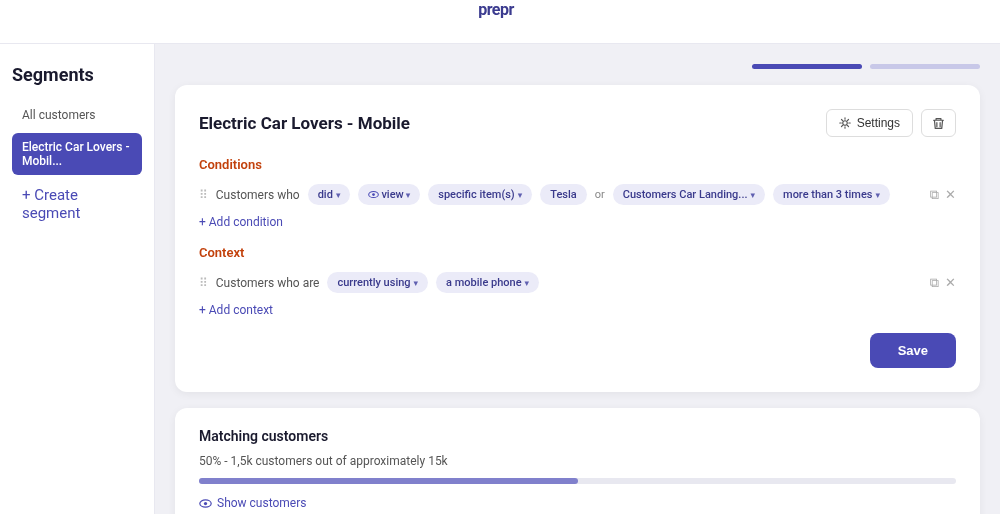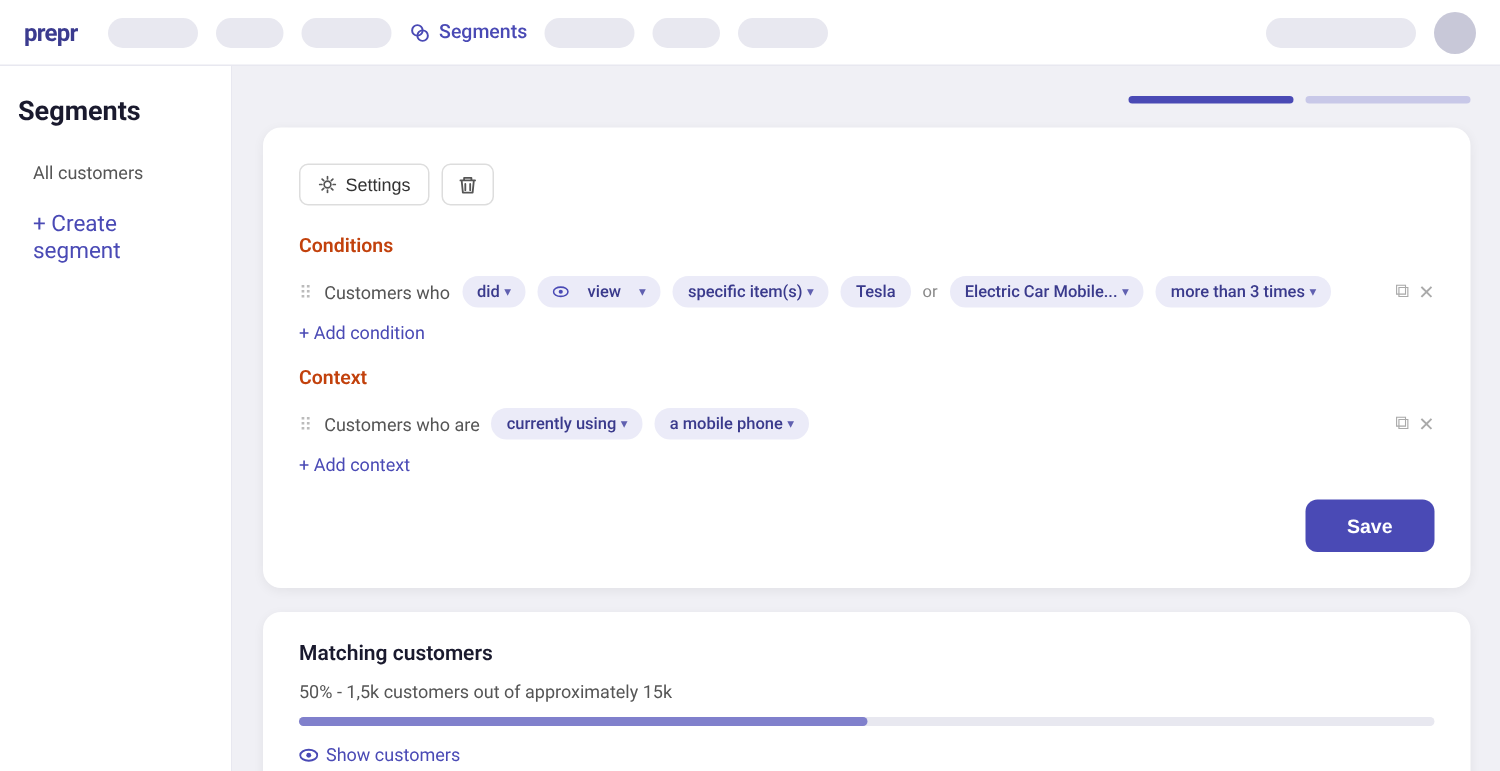--- a/index.html
+++ b/index.html
@@ -13,20 +13,21 @@
 
     
     .topnav {
       display: flex;
       align-items: center;
       background: #fff;
       height: 44px;
       padding: 0 16px;
       gap: 12px;
       border-bottom: 1px solid #e8e8f0;
+      flex-direction: column;
     }
     .logo {
       font-weight: 700;
       font-size: 16px;
       color: #3b3b8f;
       letter-spacing: -0.5px;
       margin-right: 8px;
     }
     .nav-pill {
       background: #e8e8f0;
@@ -207,21 +208,21 @@
       font-size: 11px;
       font-weight: 500;
       cursor: pointer;
       white-space: nowrap;
     }
     .chip .chevron {
       font-size: 9px;
       color: #6060b0;
     }
     .chip.with-icon {
-      gap: 12px;
+      gap: 2px;
     }
     .or-text {
       font-size: 11px;
       color: #888;
     }
     .row-actions {
       margin-left: auto;
       display: flex;
       gap: 6px;
       align-items: center;
@@ -323,35 +324,39 @@
   <div class="nav-avatar"></div>
 </nav>
 
 <div class="main-layout">
 
   <aside class="sidebar">
     <div class="sidebar-title">Segments</div>
     <div class="sidebar-item">
       <span>All customers</span>
     </div>
+    <div class="sidebar-item active">
+      <span>Electric Car Lovers - Mobil...</span>
+    </div>
     <div class="sidebar-create">
       <span>+ Create segment</span>
     </div>
   </aside>
 
   <main class="content">
 
     <div class="progress-row">
       <div class="progress-bar-item pb-active"></div>
       <div class="progress-bar-item pb-inactive"></div>
     </div>
 
     <div class="card">
 
       <div class="card-header">
+        <span class="card-title">Electric Car Lovers - Mobile</span>
         <div class="card-actions">
           <button class="btn-settings">
             <svg width="12" height="12" viewBox="0 0 16 16" fill="none">
               <circle cx="8" cy="8" r="3" stroke="#555" stroke-width="1.5"></circle>
               <path d="M8 1v2M8 13v2M1 8h2M13 8h2M3.22 3.22l1.42 1.42M11.36 11.36l1.42 1.42M3.22 12.78l1.42-1.42M11.36 4.64l1.42-1.42" stroke="#555" stroke-width="1.5" stroke-linecap="round"></path>
             </svg>
             <span>Settings</span>
           </button>
           <button class="btn-delete">
             <svg width="13" height="13" viewBox="0 0 16 16" fill="none">
@@ -386,21 +391,21 @@
           <span class="chevron">▾</span>
         </div>
 
         <div class="chip">
           <span>Tesla</span>
         </div>
 
         <span class="or-text">or</span>
 
         <div class="chip">
-          <span>Electric Car Mobile...</span>
+          <span>Customers Car Landing...</span>
           <span class="chevron">▾</span>
         </div>
 
         <div class="chip">
           <span>more than 3 times</span>
           <span class="chevron">▾</span>
         </div>
 
         <div class="row-actions">
           <span class="icon-btn">⧉</span>

